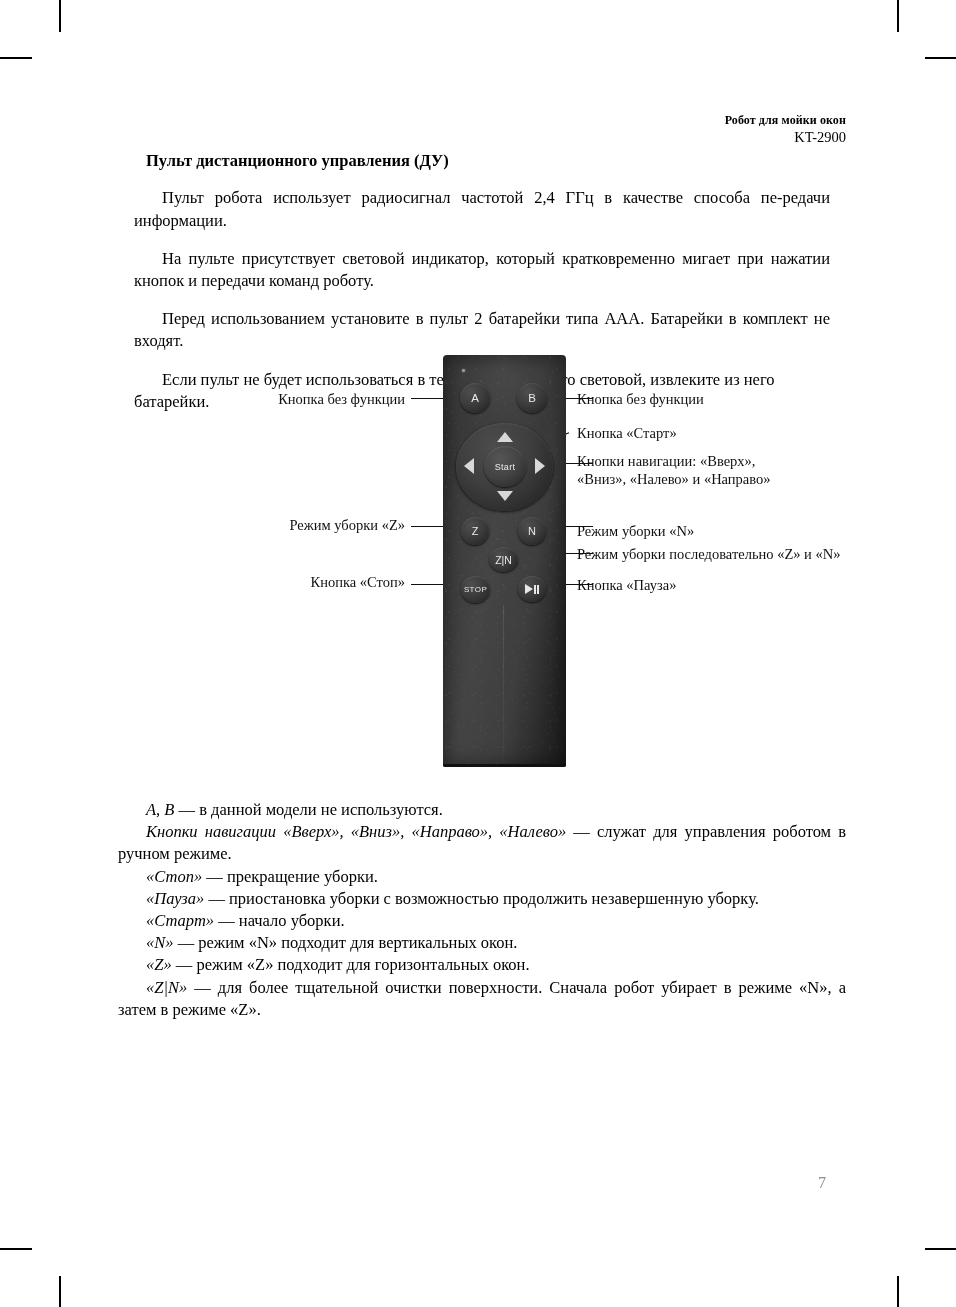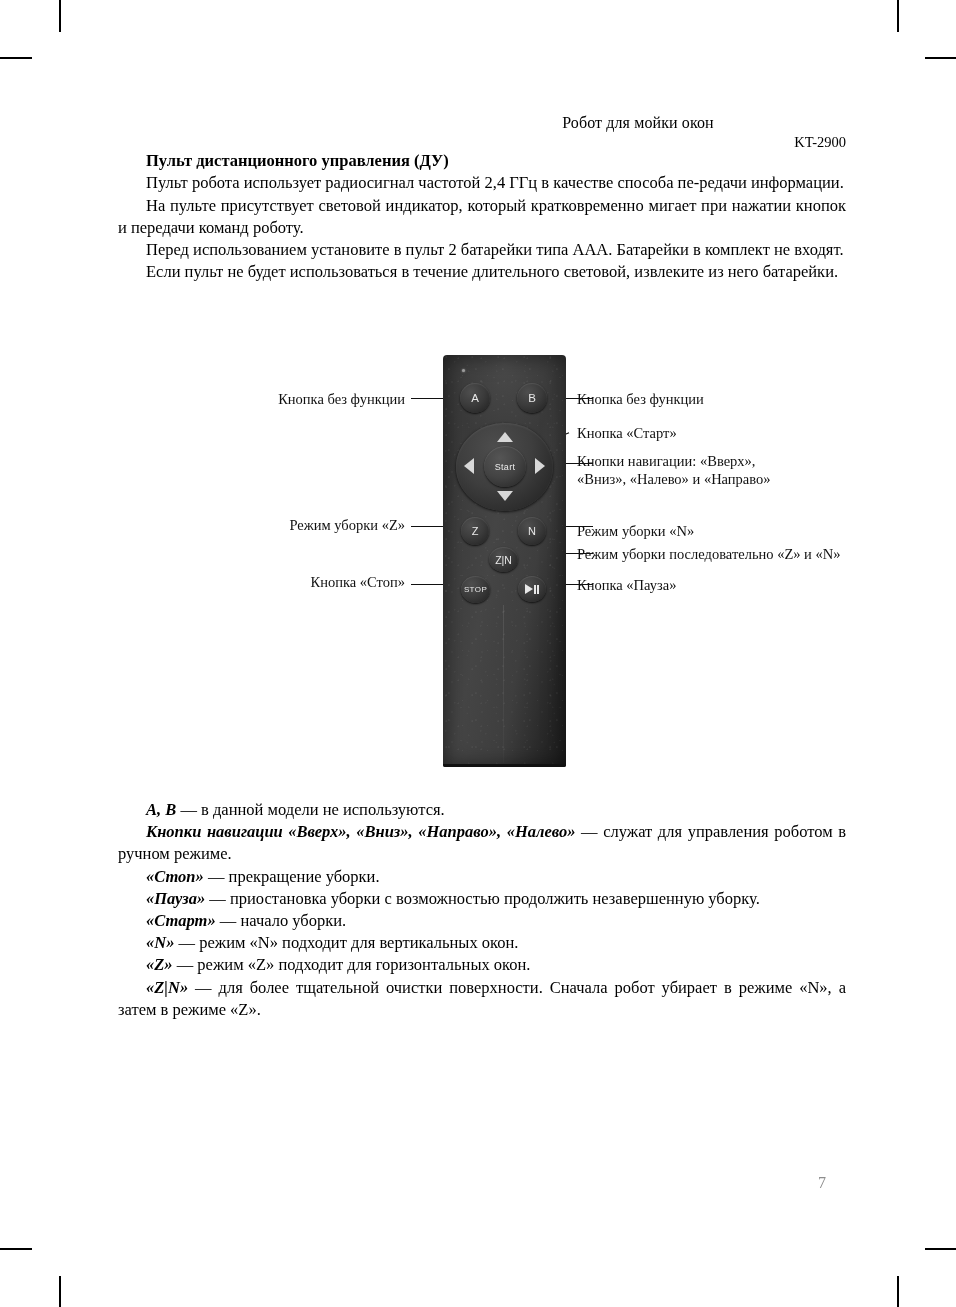--- a/index.html
+++ b/index.html
@@ -30,25 +30,24 @@
   
   .page-header {
     position: absolute;
     left: 430px;
     top: 113px;
     width: 416px;
     text-align: right;
     line-height: 1.28;
   }
   .page-header .hdr-title {
-    font-weight: normal;
-    font-size: 16px;
+    font-weight: bold;
+    font-size: 12px;
     letter-spacing: 0.1px;
     display: block;
-    text-align: center;
   }
   .page-header .hdr-model {
     font-weight: normal;
     font-size: 14.5px;
     display: block;
   }
 
   
   .content {
     position: absolute;
@@ -57,30 +56,30 @@
     width: 728px;
   }
   .sec-title {
     font-weight: bold;
     font-size: 16.5px;
     text-indent: 28px;
     margin: 0 0 1px 0;
     line-height: 1.30;
   }
   p.para {
-    margin: 0;
+    margin: 16px;
     font-size: 16.5px;
     line-height: 1.345;
     text-align: justify;
     text-indent: 28px;
     hyphens: manual;
     font-family: Liberation Serif, serif;
   }
   p.para.nojust { text-align: left; }
-  .bi { font-weight: bold; font-style: italic; }
+  .bi { font-weight: normal; font-style: italic; }
 
   
   .deflist {
     position: absolute;
     left: 118px;
     top: 799px;
     width: 728px;
   }
   .deflist p {
     margin: 0;

